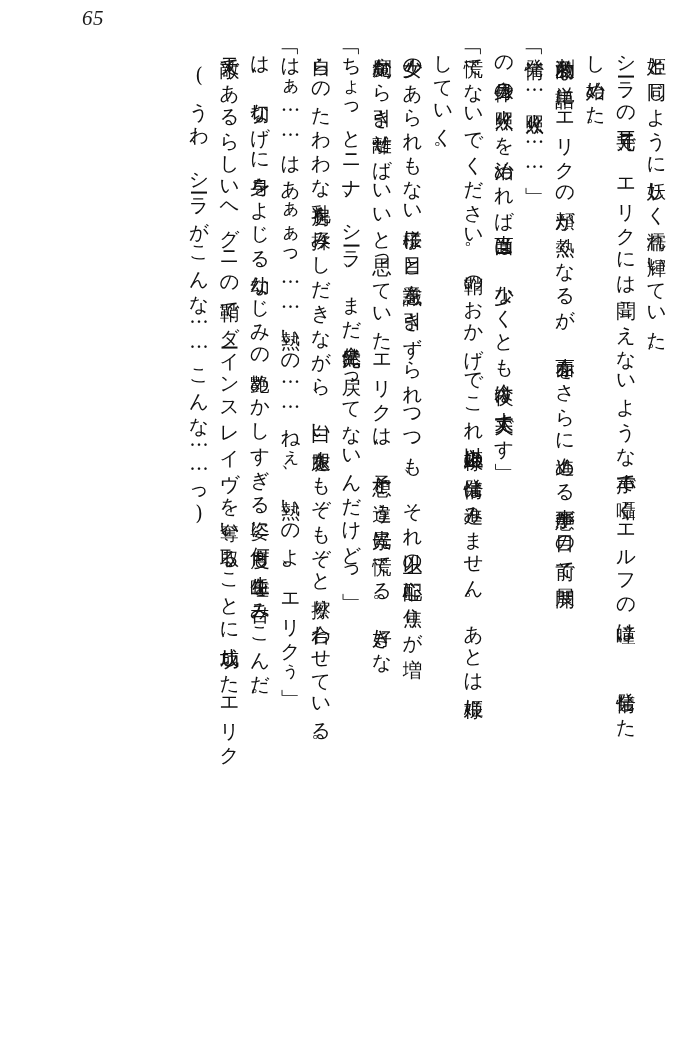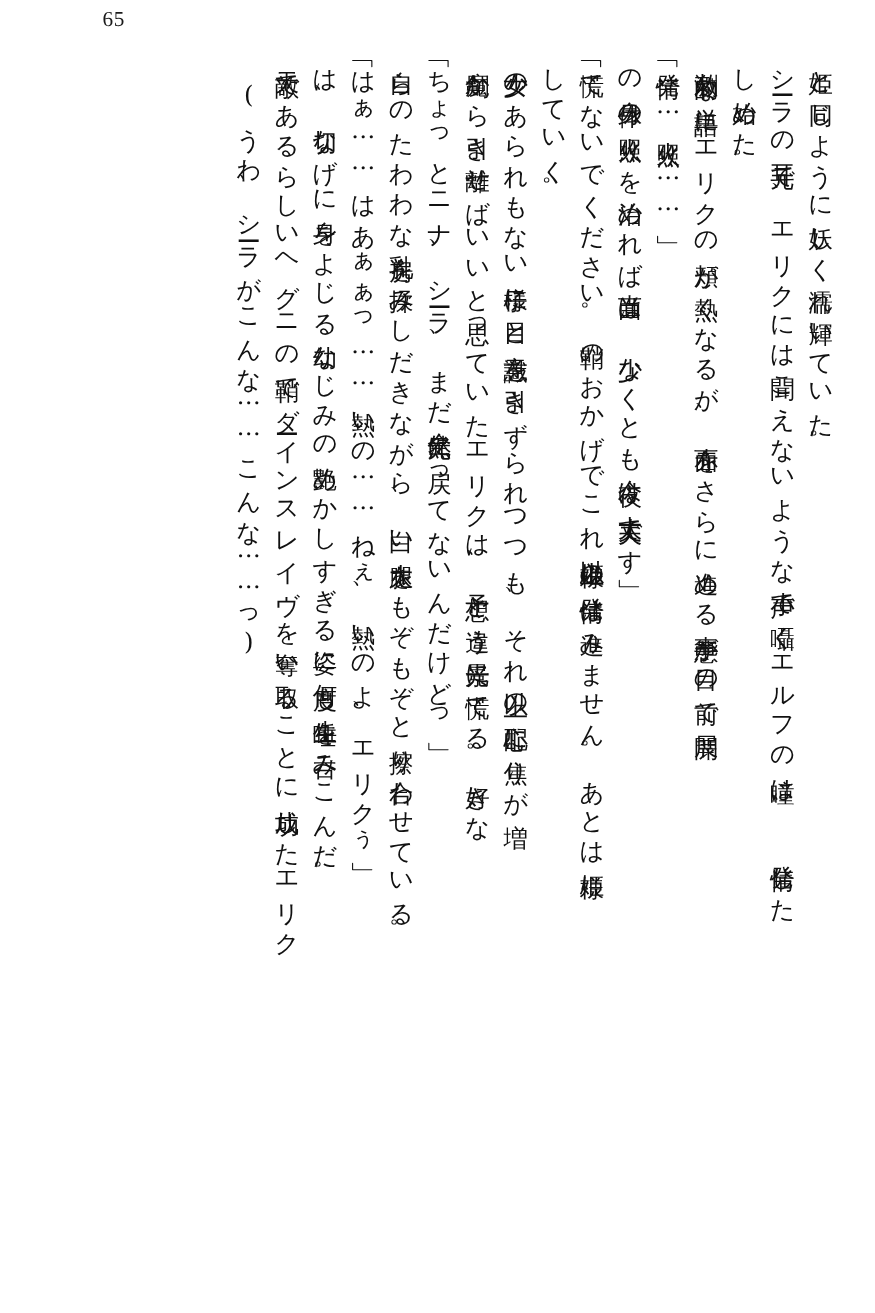--- a/index.html
+++ b/index.html
@@ -20,24 +20,25 @@
     top: 0;
     left: 0;
     width: 700px;
     height: 1050px;
     box-sizing: border-box;
   }
   .page-number {
     position: absolute;
     top: 6px;
     left: 82px;
-    font-size: 17px;
+    font-size: 21px;
     letter-spacing: 0.5px;
     color: #1a1a1a;
     font-family: "Liberation Serif", "DejaVu Serif", serif;
+    font-style: italic;
   }
   .text-block {
     position: absolute;
     top: 42px;
     left: 34px;
     width: 632px;
     height: 960px;
     display: flex;
     flex-direction: row-reverse;
     align-items: flex-start;

